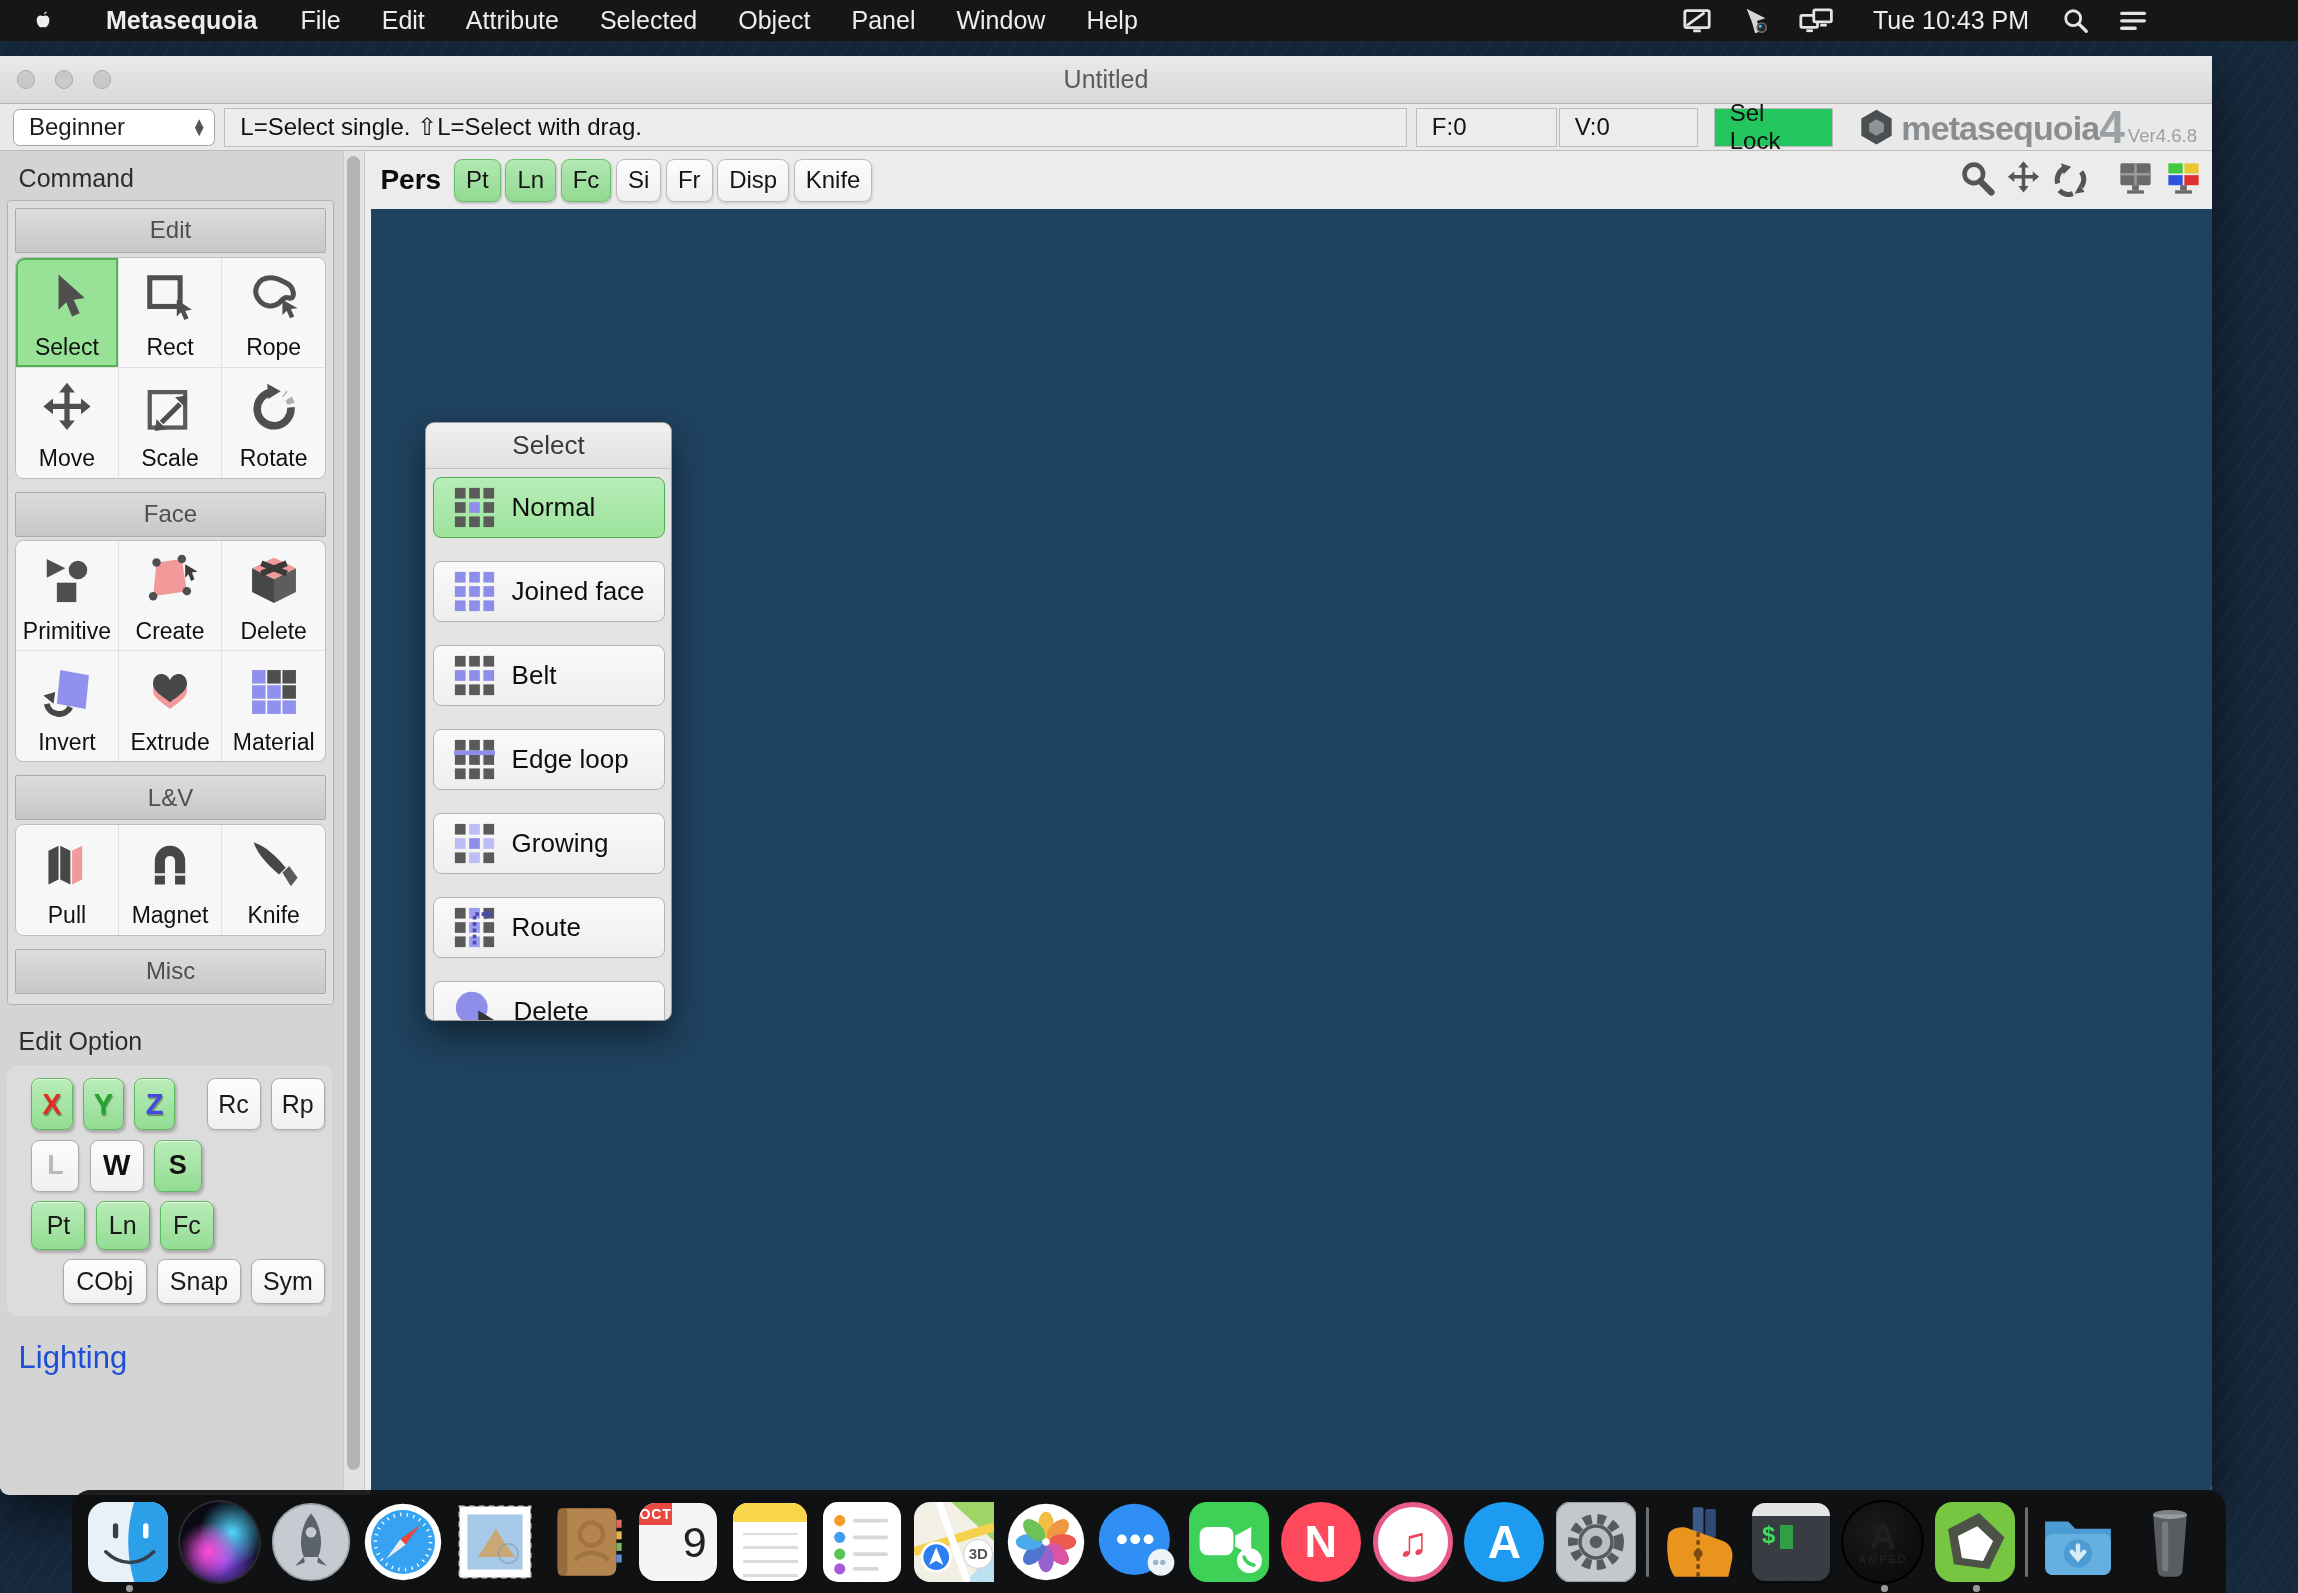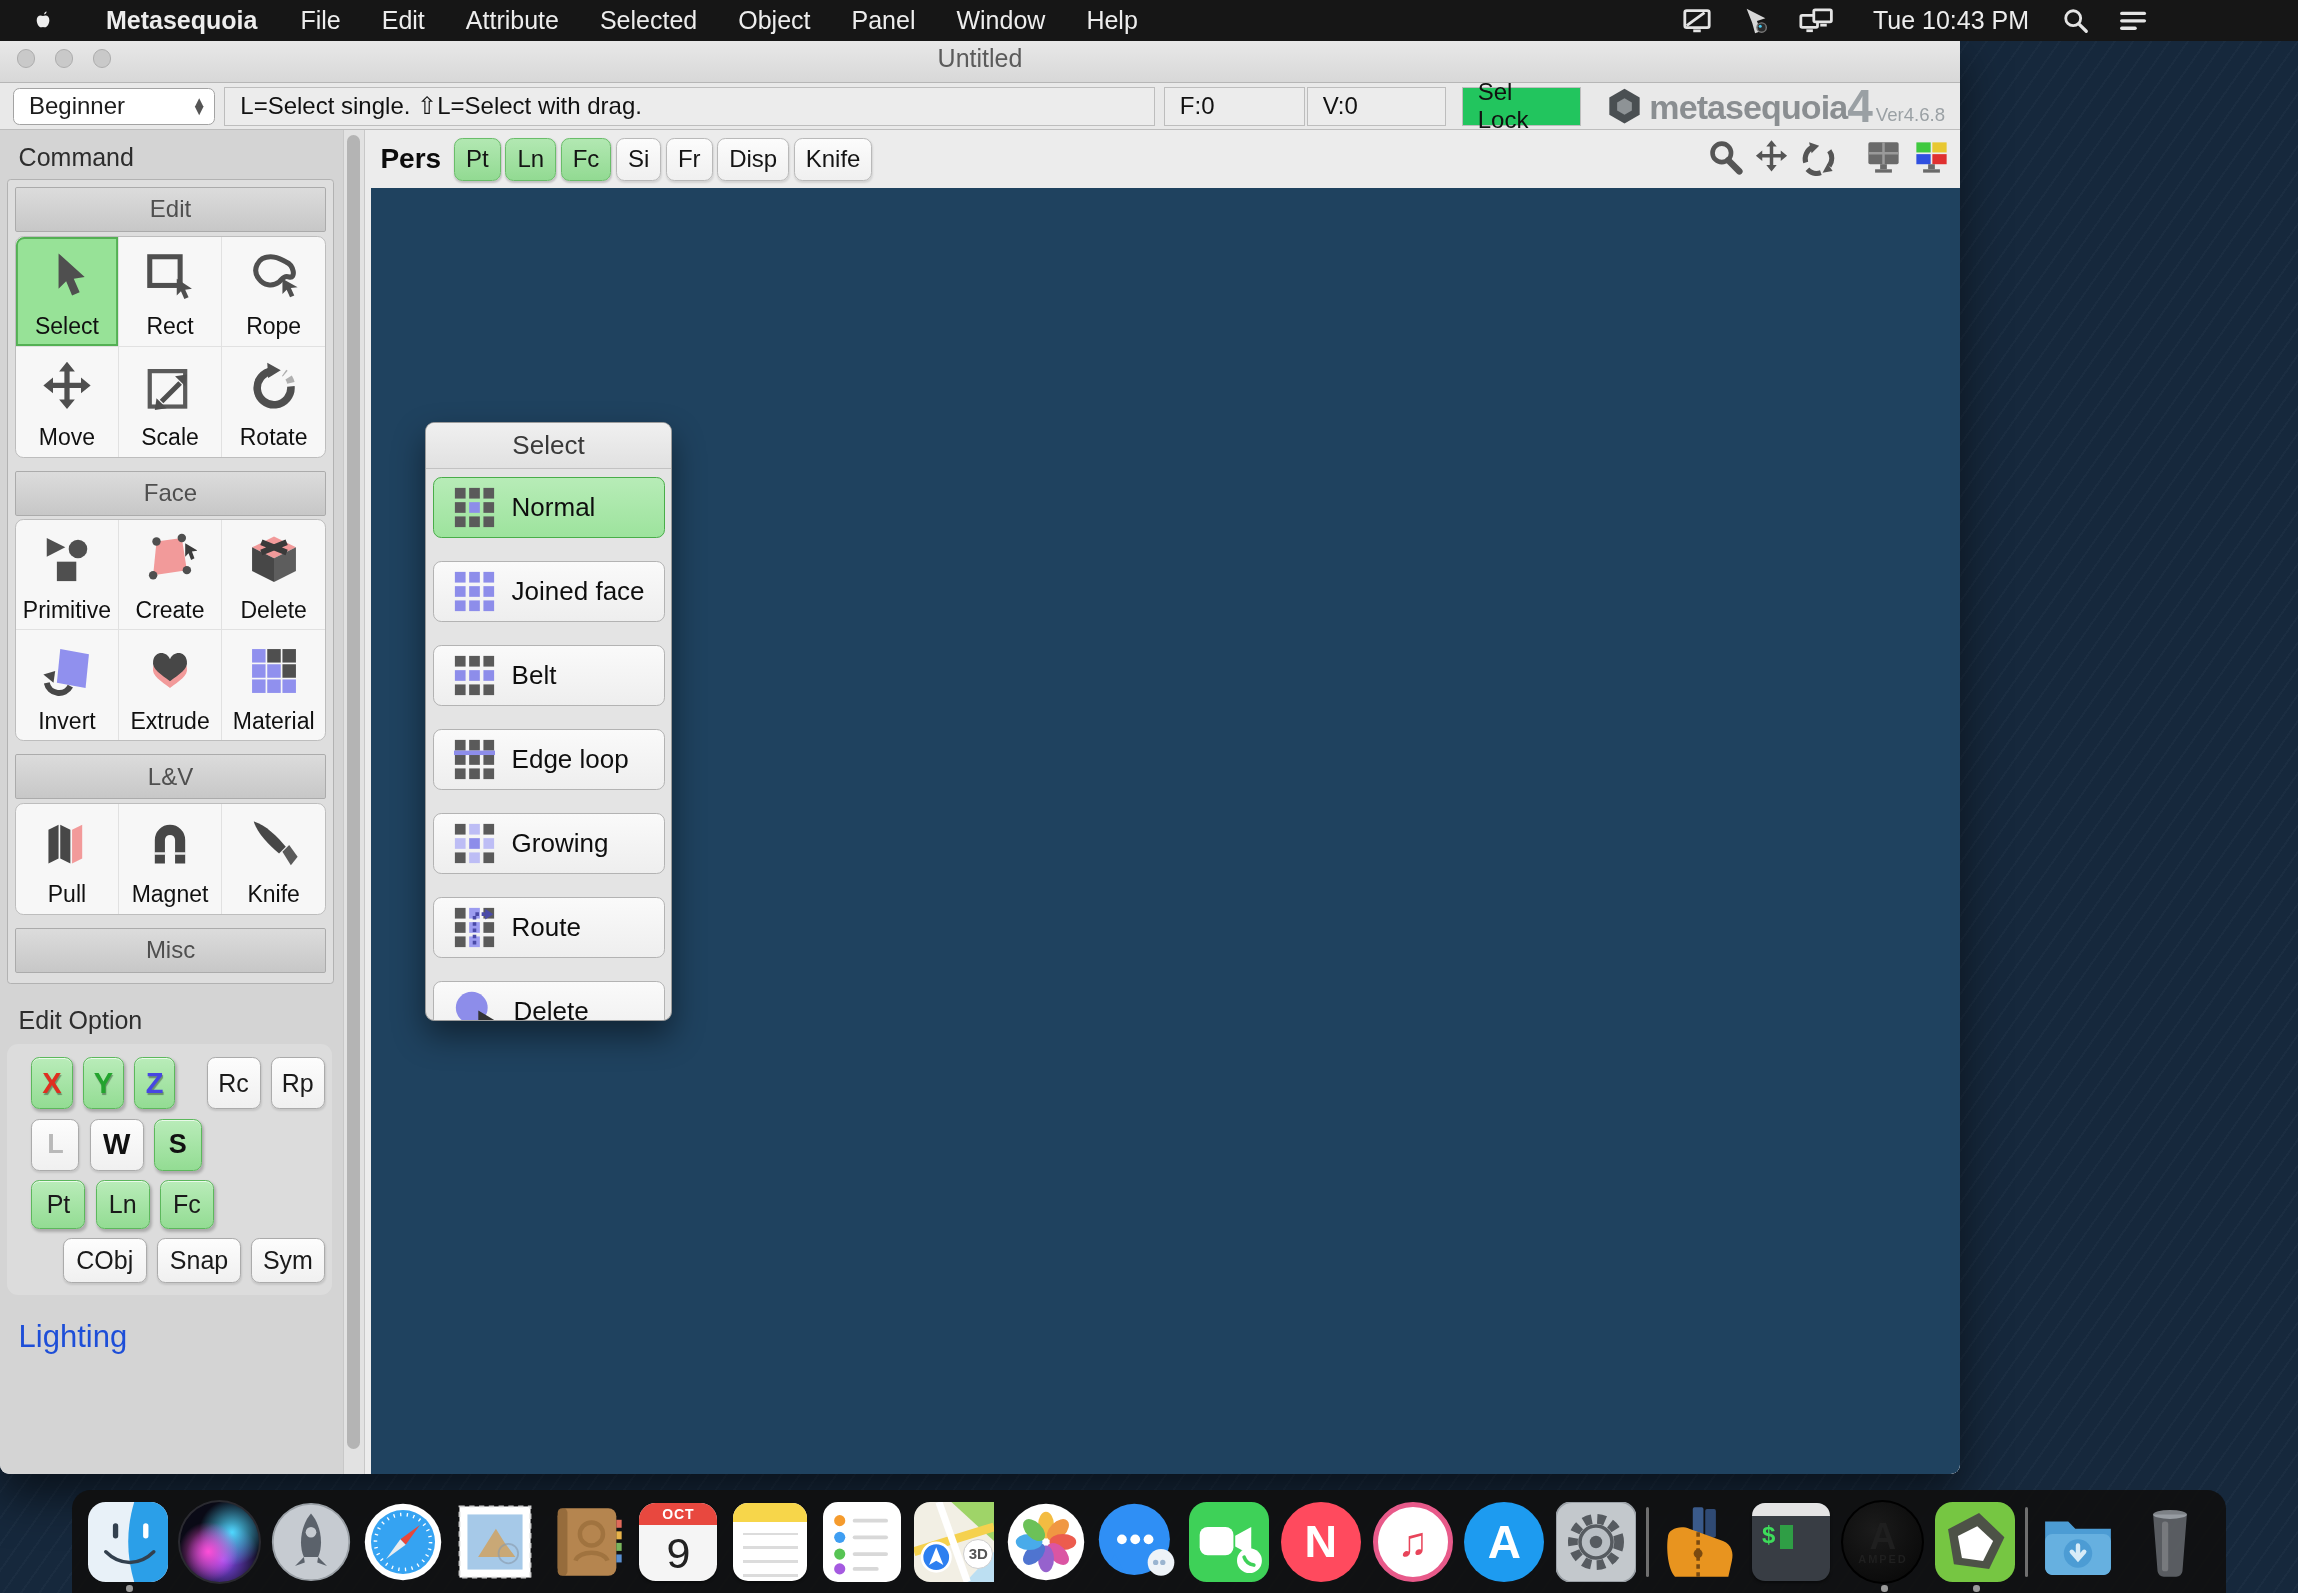--- a/index.html
+++ b/index.html
@@ -12,21 +12,21 @@
   
   #menubar{position:absolute;top:0;left:0;right:0;height:41px;background:#161616;
     display:flex;align-items:center;color:#ededed;font-size:25px;padding:0 0 0 32px;box-sizing:border-box;z-index:60}
   #menubar .mitem{margin-right:41px;white-space:nowrap}
   #menubar .appname{font-weight:bold;margin:0 43px 0 24px}
   #menubar .spacer{flex:1}
   #menubar .micon{display:flex;align-items:center;margin-right:28px}
   #menubar .clock{margin:0 33px 0 9.3px}
   #menubar .rpad{width:121px}
   
-  #appwindow{position:absolute;top:35px;left:0;width:1960px;height:1439px;background:#e8e8e8;
+  #appwindow{position:absolute;top:56px;left:0;width:2212px;height:1439px;background:#e8e8e8;
     border-radius:0 0 9.3px 9.3px;overflow:hidden;box-shadow:0 22px 46px rgba(0,0,0,.55);z-index:10}
   #titlebar{height:47px;background:linear-gradient(#eaeaea,#d8d8d8);border-bottom:0.9px solid #b6b6b6;
     display:flex;align-items:center;position:relative}
   .tlights{display:flex;gap:19.5px;margin-left:16.7px}
   .tlight{width:18.6px;height:18.6px;border-radius:50%;background:#c9c9c9;border:0.9px solid #adadad;box-sizing:border-box}
   #wintitle{position:absolute;left:0;right:0;text-align:center;color:#5b5b5b;font-size:25px;font-weight:500}
   
   #toolbar{height:46px;background:#e9e9e9;border-bottom:0.9px solid #bdbdbd;display:flex;align-items:center;padding:0 5.6px}
   #modebox{width:202px;height:37px;background:#fff;border:0.9px solid #a3a3a3;border-radius:6.5px;
     display:flex;align-items:center;justify-content:space-between;padding:0 7.4px 0 15px;box-sizing:border-box;
@@ -106,21 +106,21 @@
   #dock{position:absolute;bottom:0;left:72px;width:2154px;height:104px;background:rgba(16,16,16,.93);
     border-radius:18.6px 18.6px 0 0;display:flex;align-items:center;justify-content:space-evenly;z-index:70;padding:0 5.6px;box-sizing:border-box}
   .ditem{width:83px;height:83px;position:relative;display:flex;align-items:center;justify-content:center;flex:0 0 auto}
   .ditem.running::after{content:"";position:absolute;bottom:-8.3px;left:40px;width:6.5px;height:6.5px;border-radius:50%;background:#9a9a9a}
   .ddivider{width:2.8px;height:70px;background:#6f6f6f;border-radius:1.9px;flex:0 0 auto}
   .circ{width:80px;height:80px;border-radius:50%}
   
   .siri{background:radial-gradient(circle at 36% 62%,#ff4fd8,transparent 42%),
     radial-gradient(circle at 66% 38%,#4fd8ff,transparent 46%),
     radial-gradient(circle at 54% 72%,#8a4fff,transparent 52%),#0a0a16;border:2.8px solid #2a2a30}
-  .cal{background:#f5f5f5;border-radius:16.7px;width:78px;height:78px;overflow:hidden;display:flex;flex-direction:column;box-shadow:0 1.9px 2.8px rgba(0,0,0,.4)}
+  .cal{background:#f5f5f5;border-radius:16.7px;width:78px;height:78px;overflow:hidden;display:flex;flex-direction:row;box-shadow:0 1.9px 2.8px rgba(0,0,0,.4)}
   .cal-top{height:22px;background:#e8483f;color:#fff;font-size:14px;font-weight:bold;display:flex;align-items:center;justify-content:center;letter-spacing:0.9px}
   .cal-day{flex:1;display:flex;align-items:center;justify-content:center;font-size:43px;color:#222;font-weight:300}
   .notes{background:#fff;border-radius:15px;width:74px;height:78px;overflow:hidden;box-shadow:0 1.9px 2.8px rgba(0,0,0,.4)}
   .notes .ntop{height:18.6px;background:#f7d64a}
   .notes .nline{height:2.8px;background:#dcdcdc;margin:11px 9.3px 0}
   .news{background:#ff4a5e;color:#fff;font-weight:800;font-size:45px;display:flex;align-items:center;justify-content:center}
   .itunes{background:#fff;border:5.6px solid #e85a8a;display:flex;align-items:center;justify-content:center;box-sizing:border-box}
   .itunes span{font-size:41px;color:#e8445a}
   .astore{background:#1d9bf0;color:#fff;font-weight:bold;font-size:46px;display:flex;align-items:center;justify-content:center}
   .term{background:#383d44;border-radius:13px;width:78px;height:78px;overflow:hidden;box-shadow:0 1.9px 2.8px rgba(0,0,0,.4)}

